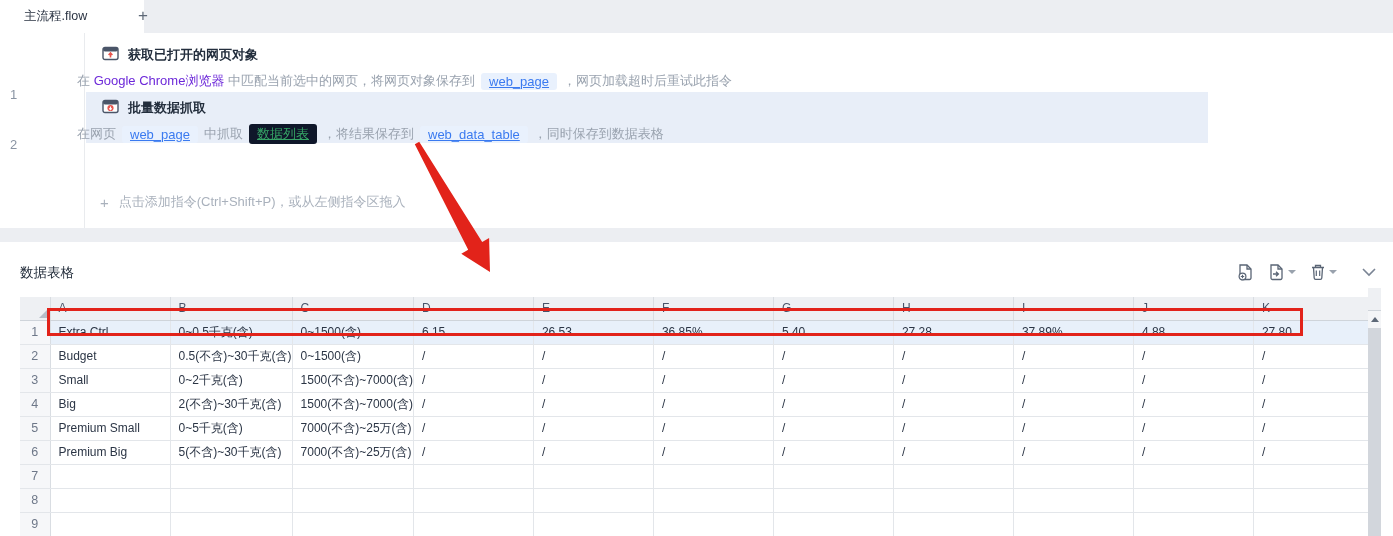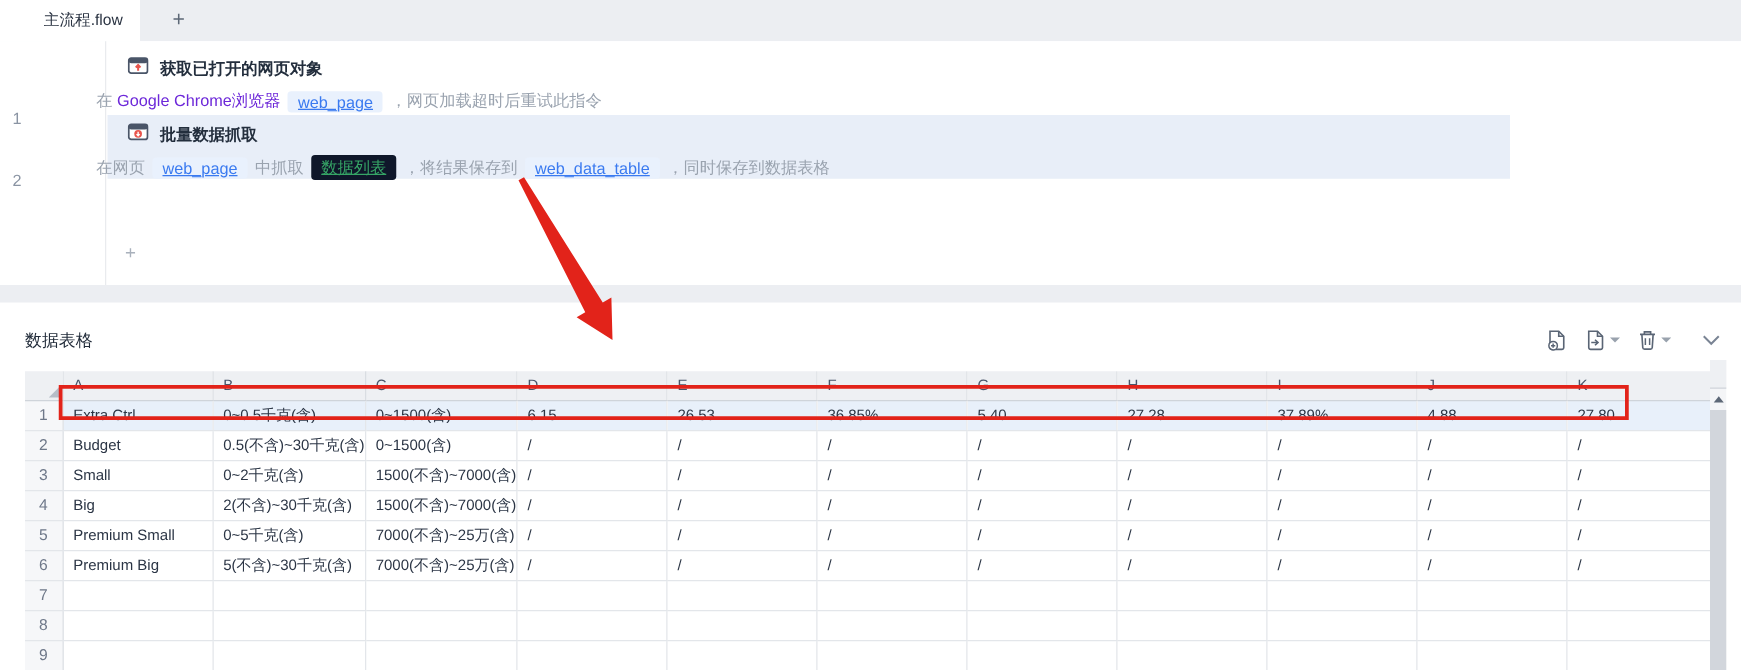--- a/index.html
+++ b/index.html
@@ -2,22 +2,22 @@
 <html><head>
 <meta charset="utf-8">
 <style>
   * { margin:0; padding:0; box-sizing:border-box; }
   html,body { width:1393px; height:536px; overflow:hidden; background:#fff;
     font-family:"Liberation Sans","DejaVu Sans",sans-serif; }
   #app { position:relative; width:1393px; height:536px; background:#fff; }
 
   
   .tabbar { position:absolute; left:0; top:0; width:1393px; height:33px; background:#eceef2; }
-  .tab-active { position:absolute; left:0; top:0; width:112px; height:33px; background:#fff;
-    display:flex; align-items:center; padding-left:35px; font-size:12.5px; color:#2a3342; }
+  .tab-active { position:absolute; left:0; top:0; width:144px; height:33px; background:#fff;
+    display:flex; align-items:center; padding-left:24px; font-size:12.5px; color:#2a3342; }
   .tab-add { position:absolute; left:130px; top:3px; width:26px; height:26px; display:flex;
     align-items:center; justify-content:center; font-size:17px; color:#5d6877; cursor:pointer; }
 
   
   .flow { position:absolute; left:0; top:33px; width:1393px; height:195px; background:#fff; }
   .gutter { position:absolute; left:0; top:0; width:85px; height:195px; border-right:1px solid #e9ebee; }
   .gutter-num { position:absolute; left:10px; width:18px; font-size:13px; color:#8a94a3; }
   .step-row { position:absolute; left:86px; width:1122px; }
   .step-row.selected { background:#e8eef8; }
   .step-inner { position:absolute; left:16px; top:9px; }
@@ -97,21 +97,21 @@
         <div class="step-titleline">
           <span>
             <svg width="17" height="15" viewBox="0 0 17 15">
               <rect x="1" y="1.5" width="15" height="12" rx="2" fill="#fff" stroke="#4a5568" stroke-width="1.4"></rect>
               <rect x="1" y="1.5" width="15" height="4" rx="2" fill="#4a5568"></rect>
               <path d="M8.5 11.6 L8.5 7.2 M6.6 9 L8.5 7 L10.4 9" stroke="#e8554d" stroke-width="1.6" fill="none"></path>
             </svg>
           </span>
           <span class="step-title">获取已打开的网页对象</span>
         </div>
-        <div class="step-desc" style="margin-left:-25px;"><span>在 </span><span class="lnk">Google Chrome浏览器</span><span class="badge var">web_page</span><span>，网页加载超时后重试此指令</span></div>
+        <div class="step-desc" style="margin-left:-25px;"><span>在 </span><span class="lnk">Google Chrome浏览器</span><span> 中匹配当前选中的网页，将网页对象保存到</span><span class="badge var">web_page</span><span>，网页加载超时后重试此指令</span></div>
       </div>
     </div>
 
     <div class="step-row selected" style="top:59px; height:51px;">
       <div class="step-inner" style="top:7px;">
         <div class="step-titleline">
           <span>
             <svg width="17" height="15" viewBox="0 0 17 15">
               <rect x="1" y="1.5" width="15" height="12" rx="2" fill="#fff" stroke="#4a5568" stroke-width="1.4"></rect>
               <rect x="1" y="1.5" width="15" height="4" rx="2" fill="#4a5568"></rect>
@@ -120,20 +120,21 @@
             </svg>
           </span>
           <span class="step-title">批量数据抓取</span>
         </div>
         <div class="step-desc" style="margin-left:-25px;"><span>在网页</span><span class="badge var">web_page</span><span>中抓取</span><span class="badge data">数据列表</span><span>，将结果保存到</span><span class="badge var">web_data_table</span><span>，同时保存到数据表格</span></div>
       </div>
     </div>
 
     <div class="add-row">
       <span class="add-plus">+</span>
+      <span>点击添加指令(Ctrl+Shift+P)，或从左侧指令区拖入</span>
     </div>
   </div>
 
   <div class="splitter"></div>
 
   <div class="panel">
     <div class="panel-title">数据表格</div>
 
     <div class="toolbar">
       <div class="tbtn">

